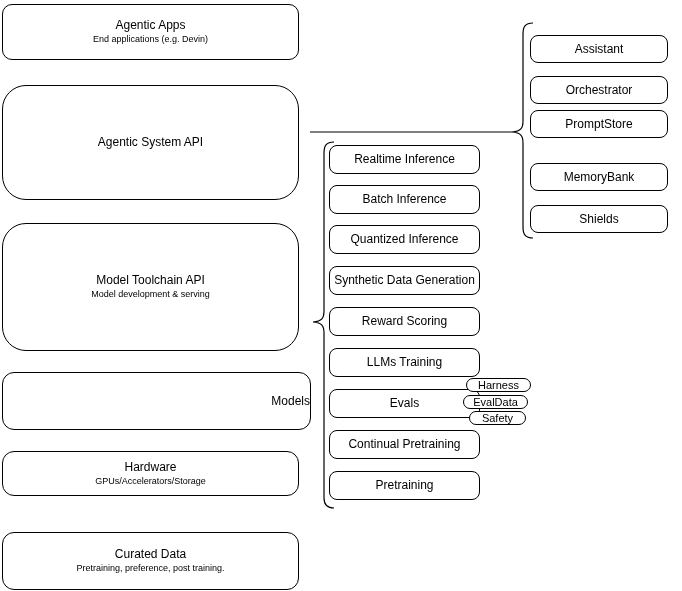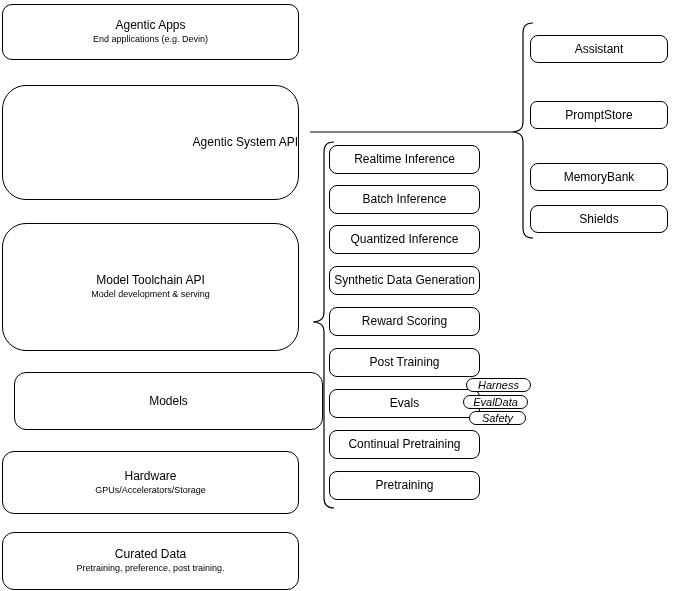--- a/index.html
+++ b/index.html
@@ -12,54 +12,54 @@
     border:1.2px solid #000000;display:flex;flex-direction:column;
     align-items:center;justify-content:center;text-align:center;
   }
   .stack-box .title{font-size:12px;line-height:15px;}
   .stack-box .subtitle{font-size:9px;line-height:13px;}
   .svc{font-size:12px;line-height:13px;border-radius:8px;left:329px;width:151px;height:29px;}
   .comp{font-size:12px;line-height:13px;border-radius:8px;left:530px;width:138px;height:28px;}
   .tag{
     position:absolute;box-sizing:border-box;background:#ffffff;border:1.2px solid #000000;
     border-radius:8px;display:flex;align-items:center;justify-content:center;
-    font-size:11px;height:14px;z-index:5;font-style:italic;
+    font-size:11px;height:14px;z-index:5;
   }
   .lines{position:absolute;left:0;top:0;pointer-events:none;}
 </style>
 </head>
 <body>
 
 <div class="canvas">
 
   <svg class="lines" width="682" height="591" viewBox="0 0 682 591">
     <path d="M310,132 L512,132" stroke="#000000" stroke-width="1.2" fill="none"></path>
     <path d="M533,23 C525,23 523,27 523,34 L523,121 C523,128 521,131.5 512,132 C521,132.5 523,136 523,143 L523,227 C523,234 525,238 533,238" stroke="#000000" stroke-width="1.2" fill="none"></path>
     <path d="M334,142 C326,142 324,146 324,153 L324,311 C324,318 322,321.5 313,322 C322,322.5 324,326 324,333 L324,498 C324,504 326,508 334,508" stroke="#000000" stroke-width="1.2" fill="none"></path>
   </svg>
 
   <div class="box stack-box" style="left:2px;top:4px;width:297px;height:56px;border-radius:10px;">
     <div class="title">Agentic Apps</div>
     <div class="subtitle">End applications (e.g. Devin)</div>
   </div>
 
-  <div class="box stack-box" style="left:2px;top:85px;width:297px;height:115px;border-radius:24px;align-items:flex-end;">
+  <div class="box stack-box" style="left:2px;top:85px;width:297px;height:115px;border-radius:24px;">
     <div class="title">Agentic System API</div>
   </div>
 
   <div class="box stack-box" style="left:2px;top:223px;width:297px;height:128px;border-radius:24px;">
     <div class="title">Model Toolchain API</div>
     <div class="subtitle">Model development &amp; serving</div>
   </div>
 
-  <div class="box stack-box" style="left:14px;top:372px;width:309px;height:58px;border-radius:12px;">
+  <div class="box stack-box" style="left:2px;top:372px;width:309px;height:58px;border-radius:12px;align-items:flex-end;">
     <div class="title">Models</div>
   </div>
 
-  <div class="box stack-box" style="left:2px;top:451px;width:297px;height:63px;border-radius:12px;">
+  <div class="box stack-box" style="left:2px;top:451px;width:297px;height:45px;border-radius:12px;">
     <div class="title">Hardware</div>
     <div class="subtitle">GPUs/Accelerators/Storage</div>
   </div>
 
   <div class="box svc" style="top:145px;">
     <span>Realtime Inference</span>
   </div>
 
   <div class="box stack-box" style="left:2px;top:532px;width:297px;height:58px;border-radius:12px;">
     <div class="title">Curated Data</div>
@@ -71,21 +71,21 @@
   <div class="box svc" style="top:225px;">
     <span>Quantized Inference</span>
   </div>
   <div class="box svc" style="top:266px;">
     <span>Synthetic Data Generation</span>
   </div>
   <div class="box svc" style="top:307px;">
     <span>Reward Scoring</span>
   </div>
   <div class="box svc" style="top:348px;">
-    <span>Post Training</span>
+    <span>LLMs Training</span>
   </div>
   <div class="box svc" style="top:389px;">
     <span>Evals</span>
   </div>
   <div class="box svc" style="top:430px;">
     <span>Continual Pretraining</span>
   </div>
   <div class="box svc" style="top:471px;">
     <span>Pretraining</span>
   </div>
@@ -96,21 +96,24 @@
   <div class="tag" style="left:463px;top:395px;width:65px;">
     <span>EvalData</span>
   </div>
   <div class="tag" style="left:469px;top:411px;width:57px;">
     <span>Safety</span>
   </div>
 
   <div class="box comp" style="top:35px;">
     <span>Assistant</span>
   </div>
-  <div class="box comp" style="top:101px;border-radius:7px;">
+  <div class="box comp" style="top:76px;">
+    <span>Orchestrator</span>
+  </div>
+  <div class="box comp" style="top:110px;">
     <span>PromptStore</span>
   </div>
   <div class="box comp" style="top:163px;">
     <span>MemoryBank</span>
   </div>
   <div class="box comp" style="top:205px;">
     <span>Shields</span>
   </div>
 
 </div>

